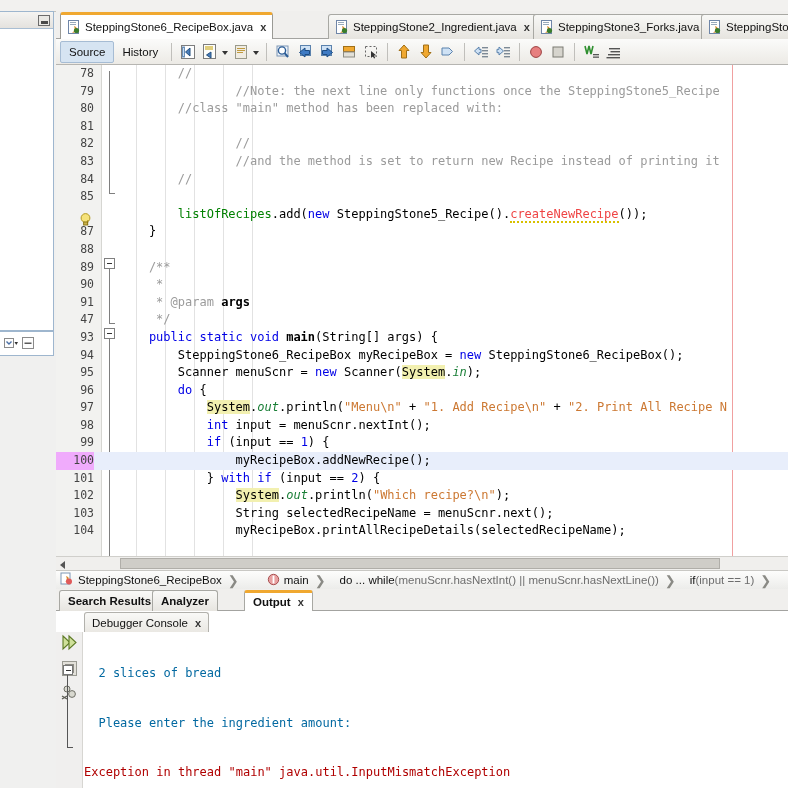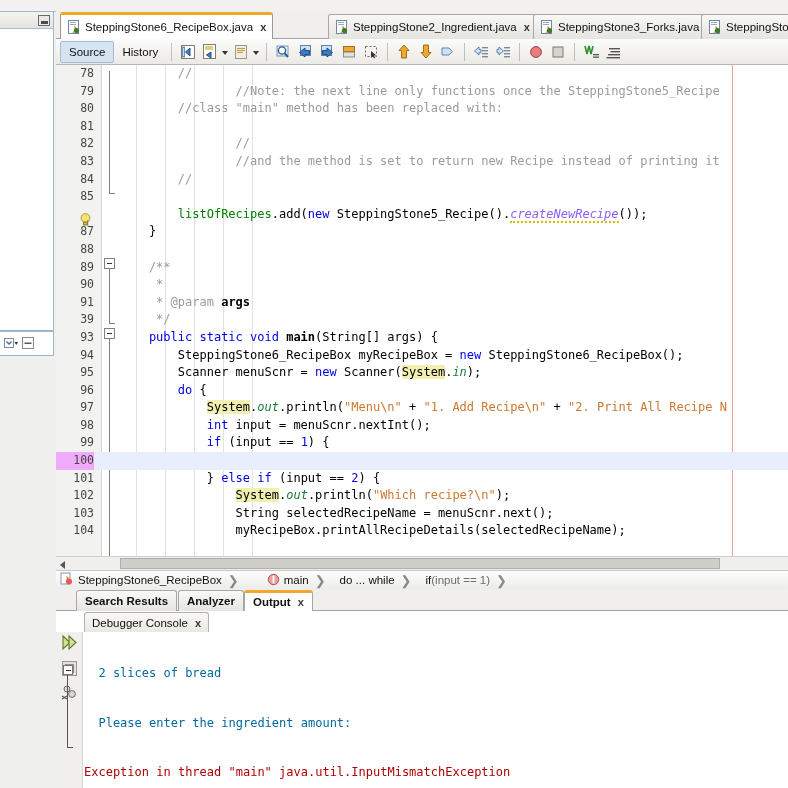--- a/index.html
+++ b/index.html
@@ -70,21 +70,21 @@
   .rightmargin{position:absolute;left:676px;top:0;width:1px;height:497px;background:#f0a0a0;}
   
   .c-cmt{color:#9b9b9b;}
   .c-kw{color:#0000e6;}
   .c-str{color:#cc7832;}
   .c-fld{color:#008000;}
   .c-stat{color:#1a7f37;font-style:italic;}
   .c-txt{color:#000;}
   .c-bold{font-weight:bold;}
   .hl-y{background:#f2f0b0;}
-  .wav{border-bottom:2px dotted #d8c000;font-style:italic;color:#8b5cf6;}
+  .wav{border-bottom:2px dotted #d8c000;color:#ef4444;}
   .foldbox{position:absolute;left:48px;width:11px;height:11px;margin-top:3px;border:1px solid #7f7f7f;background:#fff;box-sizing:border-box;}
   .foldbox::before{content:"";position:absolute;left:2px;top:4px;width:5px;height:1px;background:#333;}
   .foldline{position:absolute;left:53px;width:1px;background:#7f7f7f;}
   .foldend{position:absolute;left:53px;width:6px;height:1px;background:#7f7f7f;}
   .indentguide{position:absolute;top:0;width:1px;height:497px;background:#e2e2e2;}
   .bulb{position:absolute;left:23px;width:15px;height:15px;}
 
   
   .hscroll{position:absolute;left:0;top:545px;width:732px;height:14px;background:#f0efed;border-top:1px solid #d0cfcb;box-sizing:border-box;}
   .hsthumb{position:absolute;left:64px;top:1px;width:600px;height:11px;background:#cfcdc8;border:1px solid #b0aea9;box-sizing:border-box;}
@@ -384,30 +384,30 @@
         <div class="ln"><span class="num">82</span><span class="txt c-cmt">                //</span></div>
         <div class="ln"><span class="num">83</span><span class="txt c-cmt">                //and the method is set to return new Recipe instead of printing it</span></div>
         <div class="ln"><span class="num">84</span><span class="txt c-cmt">        //</span></div>
         <div class="ln"><span class="num">85</span><span class="txt"></span></div>
         <div class="ln"><span class="txt"><span class="c-fld">        listOfRecipes</span><span class="c-txt">.add(</span><span class="c-kw">new</span><span class="c-txt"> SteppingStone5_Recipe().</span><span class="wav">createNewRecipe</span><span class="c-txt">());</span></span></div>
         <div class="ln"><span class="num">87</span><span class="txt c-txt">    }</span></div>
         <div class="ln"><span class="num">88</span><span class="txt"></span></div>
         <div class="ln"><span class="num">89</span><span class="txt c-cmt">    /**</span></div>
         <div class="ln"><span class="num">90</span><span class="txt c-cmt">     *</span></div>
         <div class="ln"><span class="num">91</span><span class="txt"><span class="c-cmt">     * @param </span><span class="c-txt c-bold">args</span></span></div>
-        <div class="ln"><span class="num">39</span><span class="txt c-cmt">     */</span></div>
+        <div class="ln"><span class="num">47</span><span class="txt c-cmt">     */</span></div>
         <div class="ln"><span class="num">93</span><span class="txt"><span class="c-kw">    public static void </span><span class="c-txt c-bold">main</span><span class="c-txt">(String[] args) {</span></span></div>
         <div class="ln"><span class="num">94</span><span class="txt"><span class="c-txt">        SteppingStone6_RecipeBox myRecipeBox = </span><span class="c-kw">new</span><span class="c-txt"> SteppingStone6_RecipeBox();</span></span></div>
         <div class="ln"><span class="num">95</span><span class="txt"><span class="c-txt">        Scanner menuScnr = </span><span class="c-kw">new</span><span class="c-txt"> Scanner(</span><span class="hl-y">System</span><span class="c-txt">.</span><span class="c-stat">in</span><span class="c-txt">);</span></span></div>
         <div class="ln"><span class="num">96</span><span class="txt"><span class="c-kw">        do </span><span class="c-txt">{</span></span></div>
         <div class="ln"><span class="num">97</span><span class="txt"><span class="c-txt">            </span><span class="hl-y">System</span><span class="c-txt">.</span><span class="c-stat">out</span><span class="c-txt">.println(</span><span class="c-str">"Menu\n"</span><span class="c-txt"> + </span><span class="c-str">"1. Add Recipe\n"</span><span class="c-txt"> + </span><span class="c-str">"2. Print All Recipe N</span></span></div>
         <div class="ln"><span class="num">98</span><span class="txt"><span class="c-kw">            int </span><span class="c-txt">input = menuScnr.nextInt();</span></span></div>
         <div class="ln"><span class="num">99</span><span class="txt"><span class="c-kw">            if </span><span class="c-txt">(input == </span><span class="c-kw">1</span><span class="c-txt">) {</span></span></div>
-        <div class="ln hl"><span class="num">100</span></div>
-        <div class="ln"><span class="num">101</span><span class="txt"><span class="c-txt">            } </span><span class="c-kw">else if </span><span class="c-txt">(input == </span><span class="c-kw">2</span><span class="c-txt">) {</span></span></div>
+        <div class="ln hl"><span class="num">100</span><span class="txt c-txt">                myRecipeBox.addNewRecipe();</span></div>
+        <div class="ln"><span class="num">101</span><span class="txt"><span class="c-txt">            } </span><span class="c-kw">with if </span><span class="c-txt">(input == </span><span class="c-kw">2</span><span class="c-txt">) {</span></span></div>
         <div class="ln"><span class="num">102</span><span class="txt"><span class="c-txt">                </span><span class="hl-y">System</span><span class="c-txt">.</span><span class="c-stat">out</span><span class="c-txt">.println(</span><span class="c-str">"Which recipe?\n"</span><span class="c-txt">);</span></span></div>
         <div class="ln"><span class="num">103</span><span class="txt c-txt">                String selectedRecipeName = menuScnr.next();</span></div>
         <div class="ln"><span class="num">104</span><span class="txt c-txt">                myRecipeBox.printAllRecipeDetails(selectedRecipeName);</span></div>
       </div>
     </div>
 
     <div class="hscroll">
       <div class="hsleft">
           <span class="hsarrow"></span>
         </div>
@@ -433,38 +433,39 @@
             <circle cx="6.5" cy="6.5" r="5.2" fill="#e8a0a0" stroke="#a85050"></circle>
             <rect x="5.6" y="2.6" width="1.8" height="7.8" fill="#fff"></rect>
           </svg>
         </span>
         <span>main</span>
       </div>
       <span class="crumb-sep">❯</span>
 
       <div class="crumb-item" style="margin-left:8px;">
         <span>do ... while </span>
+        <span class="cr-sub">(menuScnr.hasNextInt() || menuScnr.hasNextLine())</span>
       </div>
       <span class="crumb-sep">❯</span>
 
       <div class="crumb-item" style="margin-left:8px;">
         <span>if </span>
         <span class="cr-sub">(input == 1)</span>
       </div>
       <span class="crumb-sep">❯</span>
     </div>
   </div>
 
   <div class="outwin">
 
     <div class="outtabs">
-      <div class="otab" style="left:20px;">
+      <div class="otab" style="left:3px;">
         <span>Search Results</span>
       </div>
-      <div class="otab" style="left:122px;">
+      <div class="otab" style="left:96px;">
         <span>Analyzer</span>
       </div>
       <div class="otab active" style="left:188px;">
         <span>Output</span>
         <span class="tabclose">x</span>
       </div>
     </div>
 
     <div class="subtabs">
       <div class="stab" style="left:28px;">

